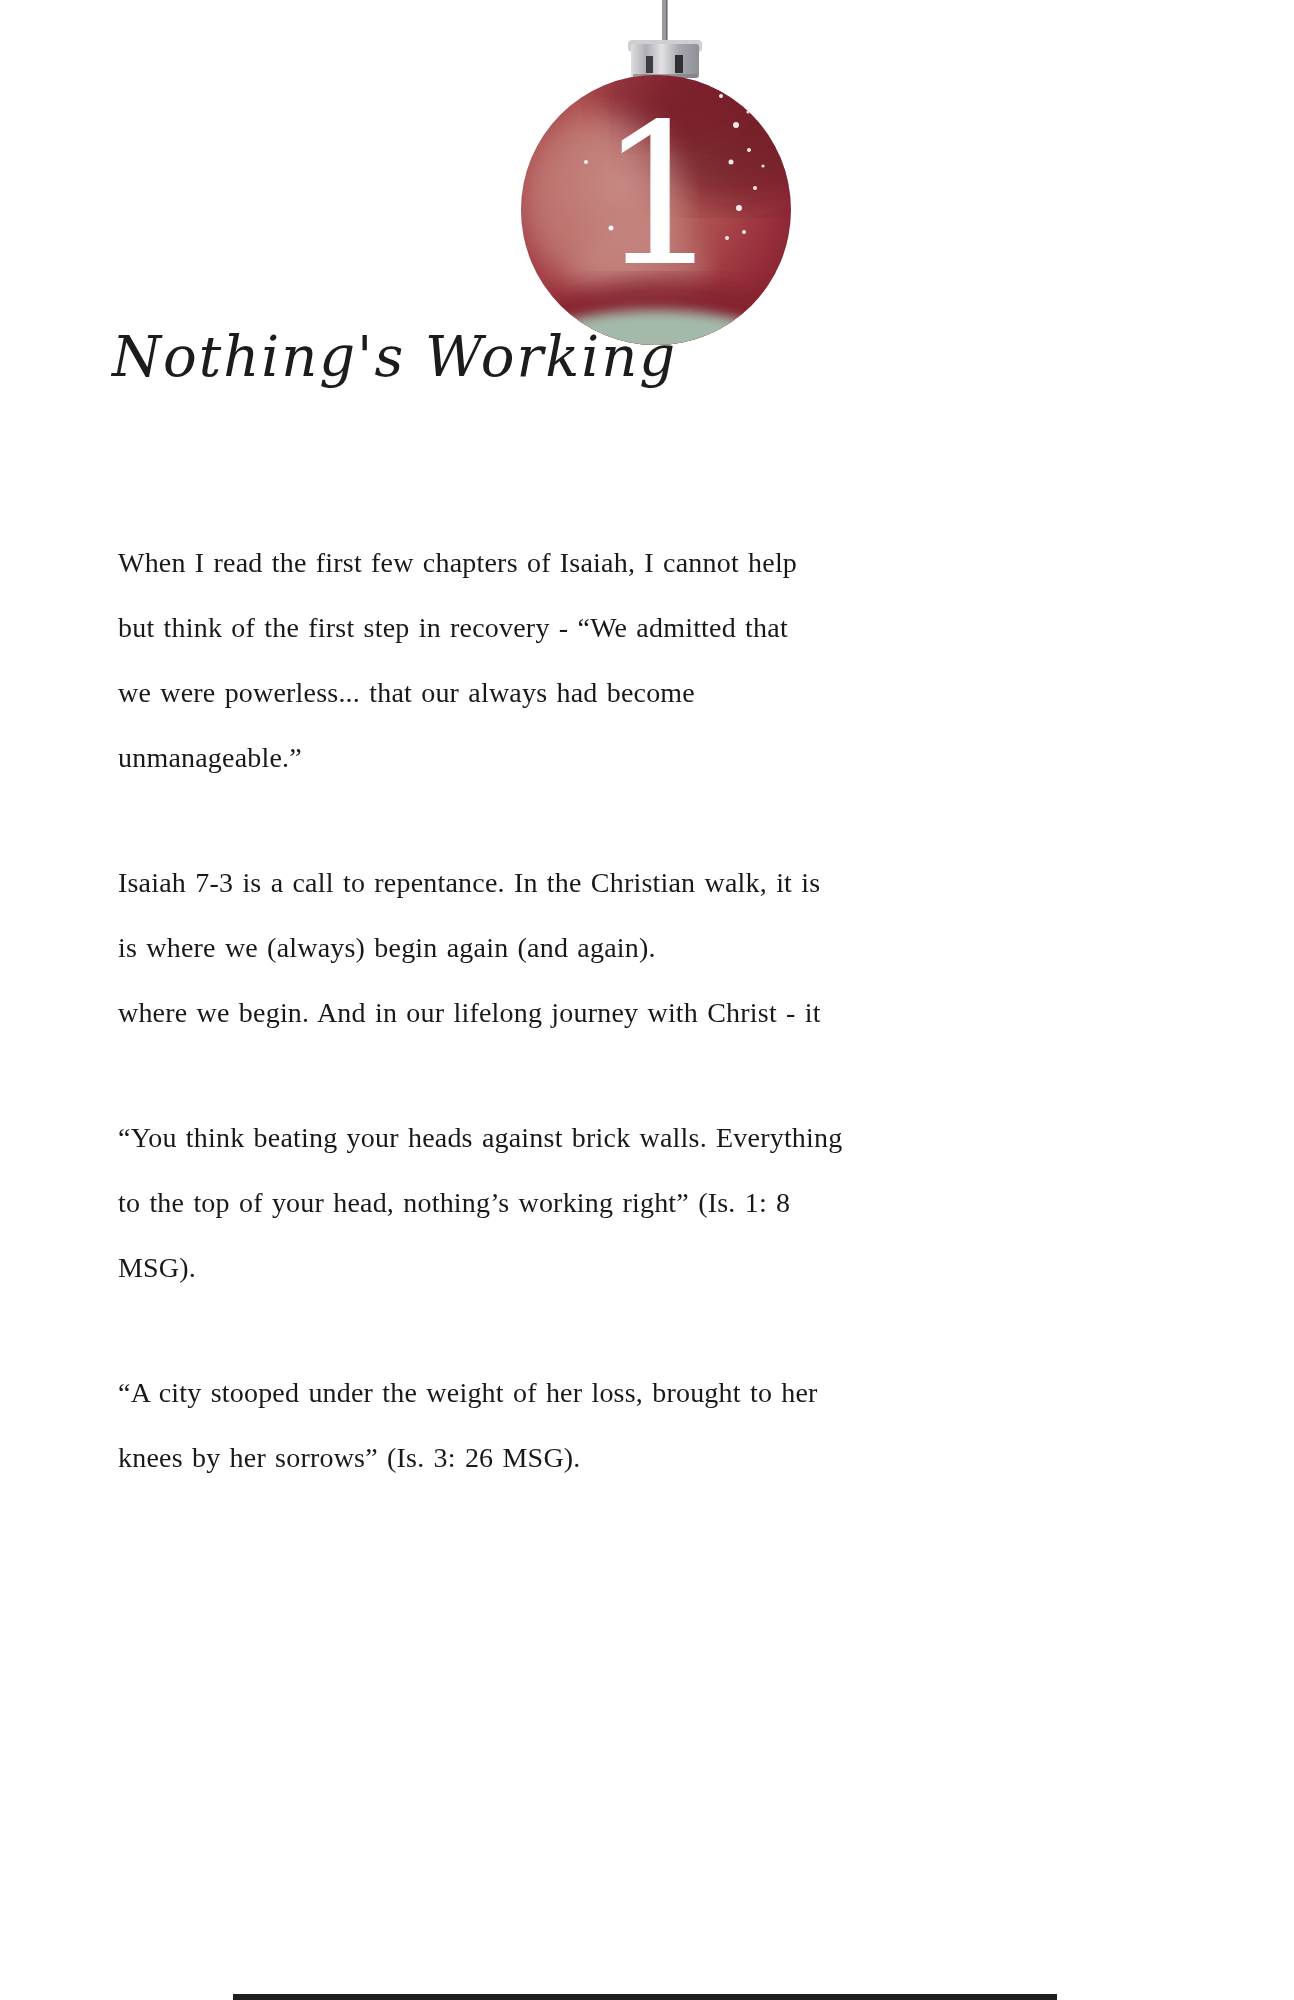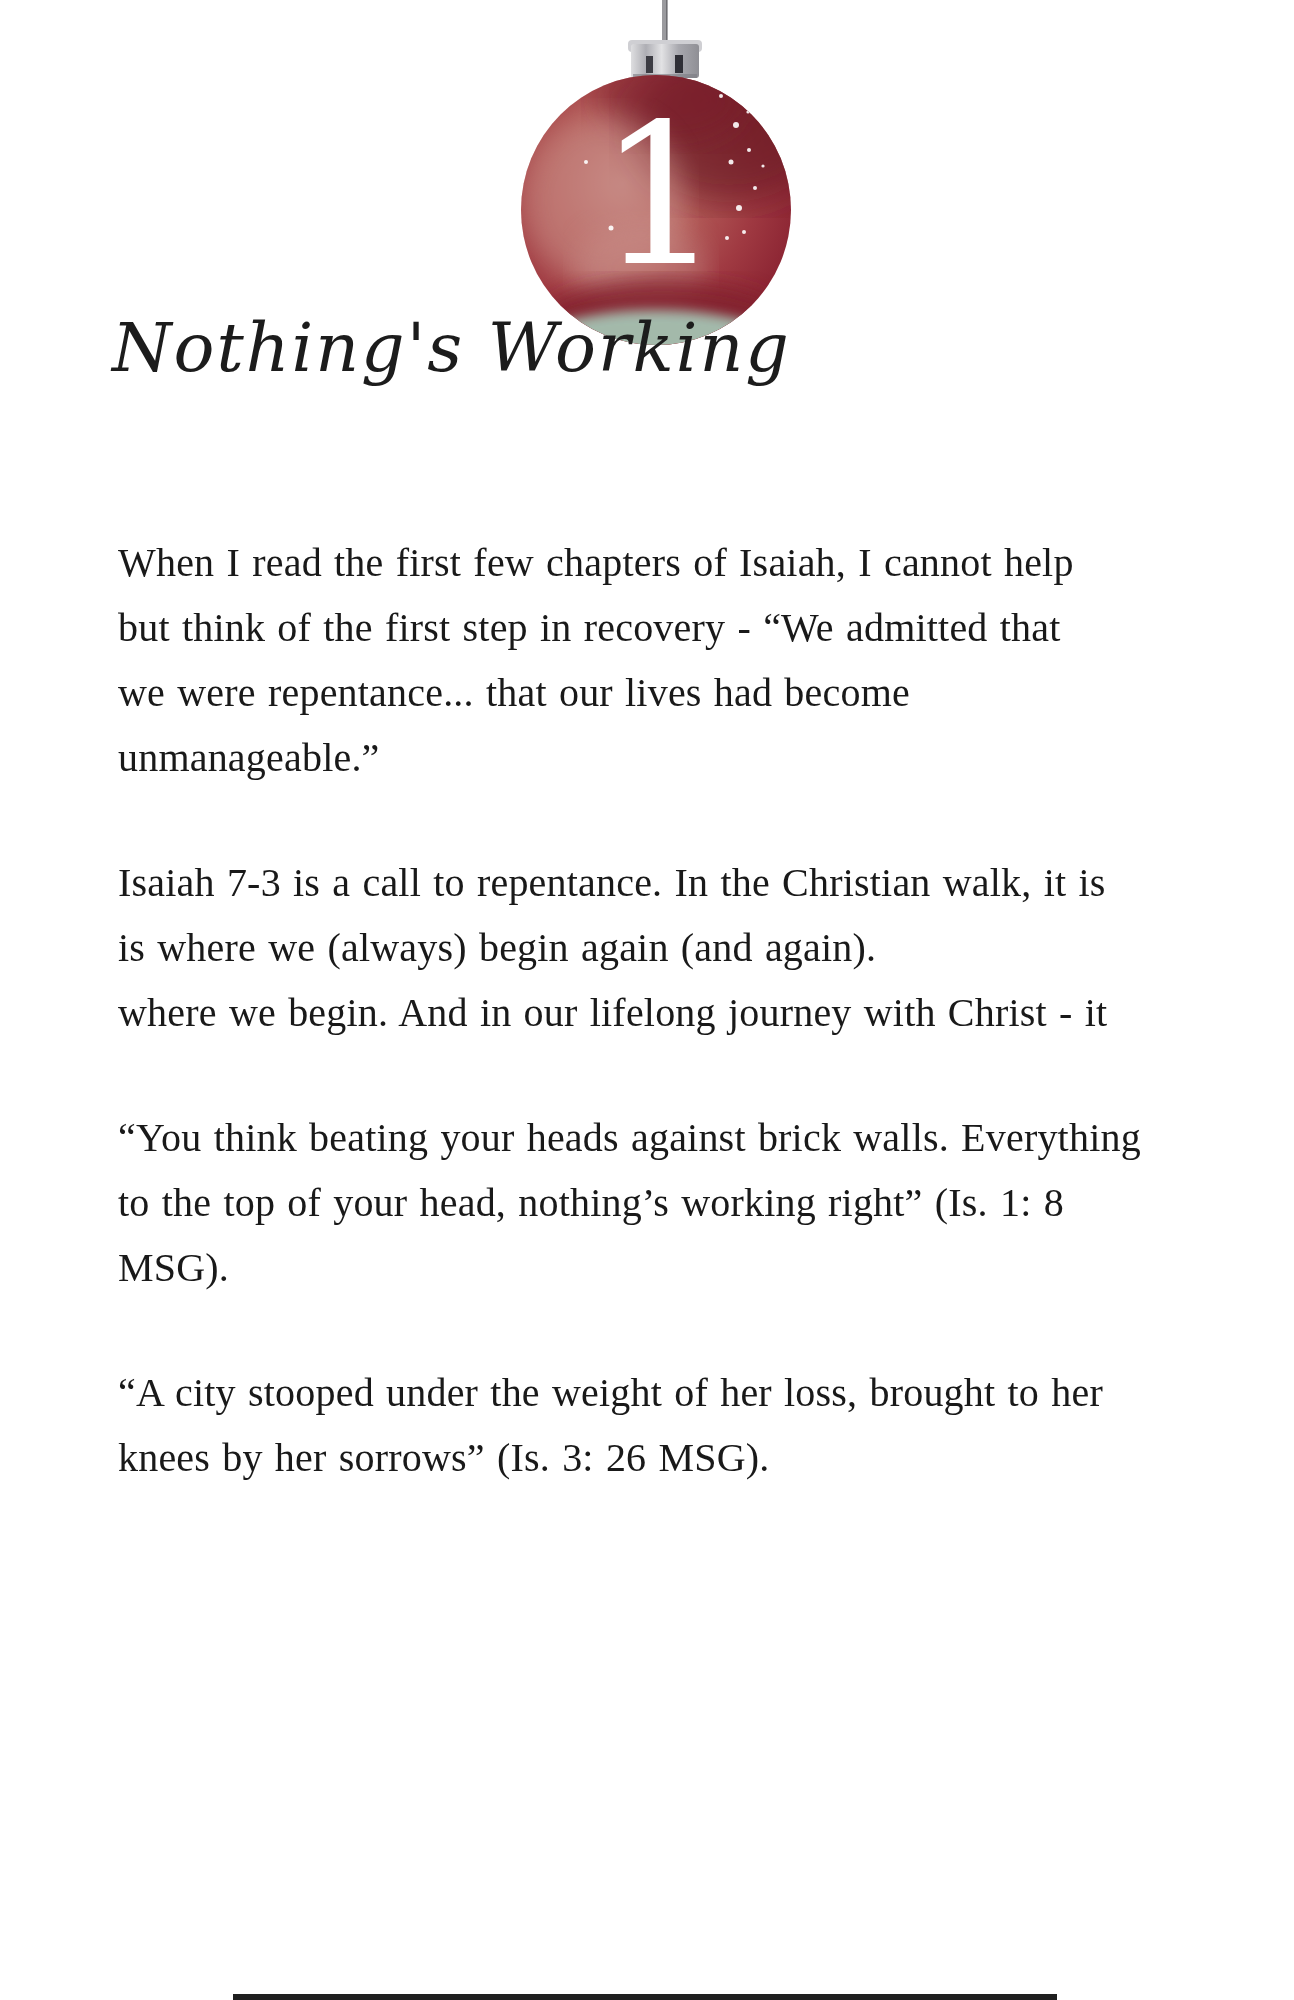--- a/index.html
+++ b/index.html
@@ -15,36 +15,36 @@
   .ornament {
     position: absolute;
     left: 491px;
     top: 0;
     width: 330px;
     height: 360px;
   }
   .page-title {
     position: absolute;
     left: 112px;
-    top: 308px;
+    top: 324px;
     font-family: "DejaVu Serif", serif;
     font-style: italic;
     font-weight: 400;
-    font-size: 68px;
+    font-size: 56px;
     letter-spacing: 2px;
     color: #1c1c1c;
     white-space: nowrap;
   }
   .body-text {
     position: absolute;
     left: 118px;
     top: 530px;
     width: 1070px;
     color: #191919;
-    font-size: 40px;
+    font-size: 28px;
     line-height: 65px;
   }
   .paragraph { margin-bottom: 60px; }
   .paragraph:last-child { margin-bottom: 0; }
   .line {
     white-space: nowrap;
     word-spacing: 2px;
     letter-spacing: 0.2px;
   }
   .bottom-bar {
@@ -136,21 +136,21 @@
       <text x="169" y="263" text-anchor="middle" font-family="'DejaVu Serif', serif" font-size="195" fill="#ffffff">1</text>
     </g>
   </svg>
 
   <div class="page-title">Nothing's Working</div>
 
   <div class="body-text">
     <div class="paragraph">
       <div class="line">When I read the first few chapters of Isaiah, I cannot help</div>
       <div class="line">but think of the first step in recovery - “We admitted that</div>
-      <div class="line">we were repentance... that our lives had become</div>
+      <div class="line">we were powerless... that our always had become</div>
       <div class="line">unmanageable.”</div>
     </div>
     <div class="paragraph">
       <div class="line">Isaiah 7-3 is a call to repentance. In the Christian walk, it is</div>
       <div class="line">is where we (always) begin again (and again).</div>
       <div class="line">where we begin. And in our lifelong journey with Christ - it</div>
     </div>
     <div class="paragraph">
       <div class="line">“You think beating your heads against brick walls. Everything</div>
       <div class="line">to the top of your head, nothing’s working right” (Is. 1: 8</div>

